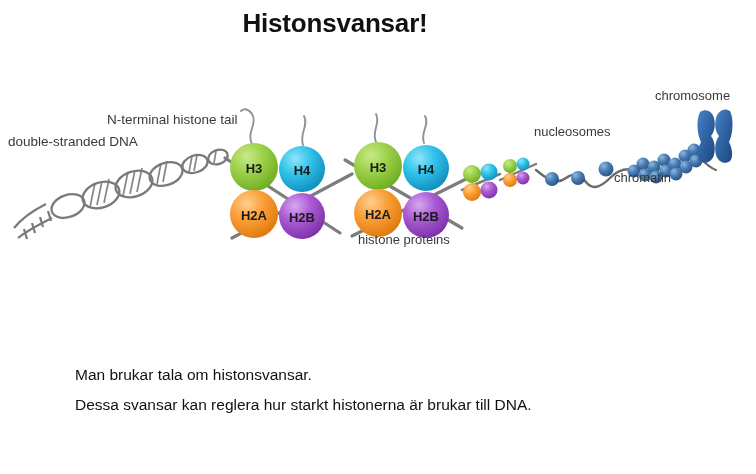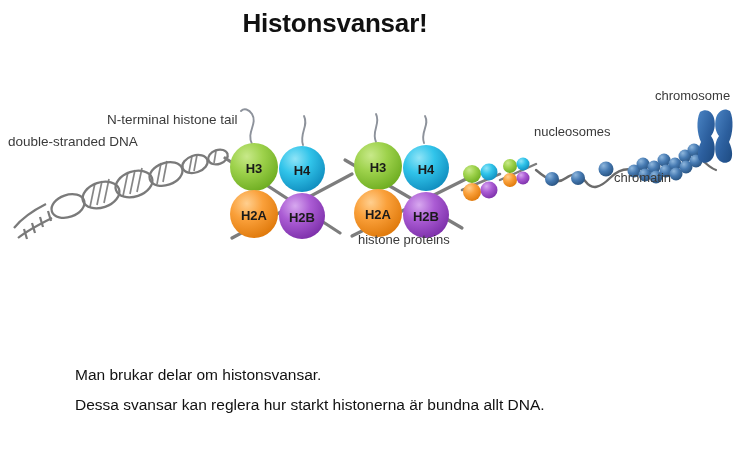--- a/index.html
+++ b/index.html
@@ -227,18 +227,18 @@
       <text class="diagram-label" x="8" y="68" font-size="13.5">double-stranded DNA</text>
       <text class="diagram-label" x="107" y="46" font-size="13.5">N-terminal histone tail</text>
       <text class="diagram-label" x="358" y="166" font-size="13">histone proteins</text>
       <text class="diagram-label" x="534" y="58" font-size="13">nucleosomes</text>
       <text class="diagram-label" x="614" y="104" font-size="13">chromatin</text>
       <text class="diagram-label" x="655" y="22" font-size="13">chromosome</text>
     </svg>
   </div>
 
   <div class="body-text" id="para-1">
-    <div>Man brukar delar om histonsvansar.</div>
+    <div>Man brukar tala om histonsvansar.</div>
   </div>
 
-  <div class="body-text" id="para-2">Dessa svansar kan reglera hur starkt histonerna är bundna allt DNA.</div>
+  <div class="body-text" id="para-2">Dessa svansar kan reglera hur starkt histonerna är brukar till DNA.</div>
 
 </div>
 
 </body></html>

